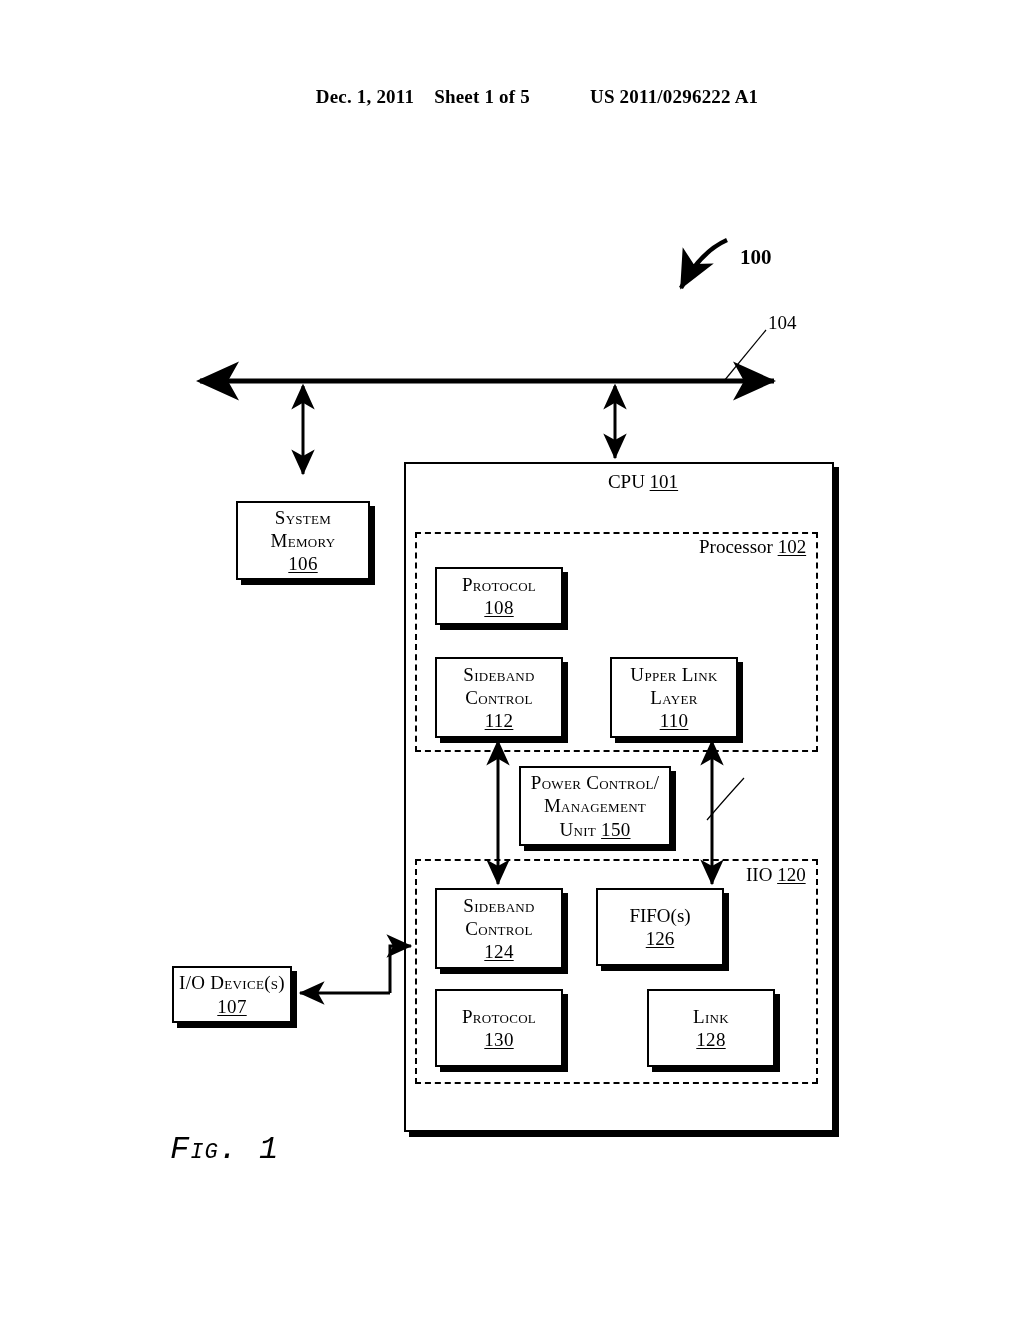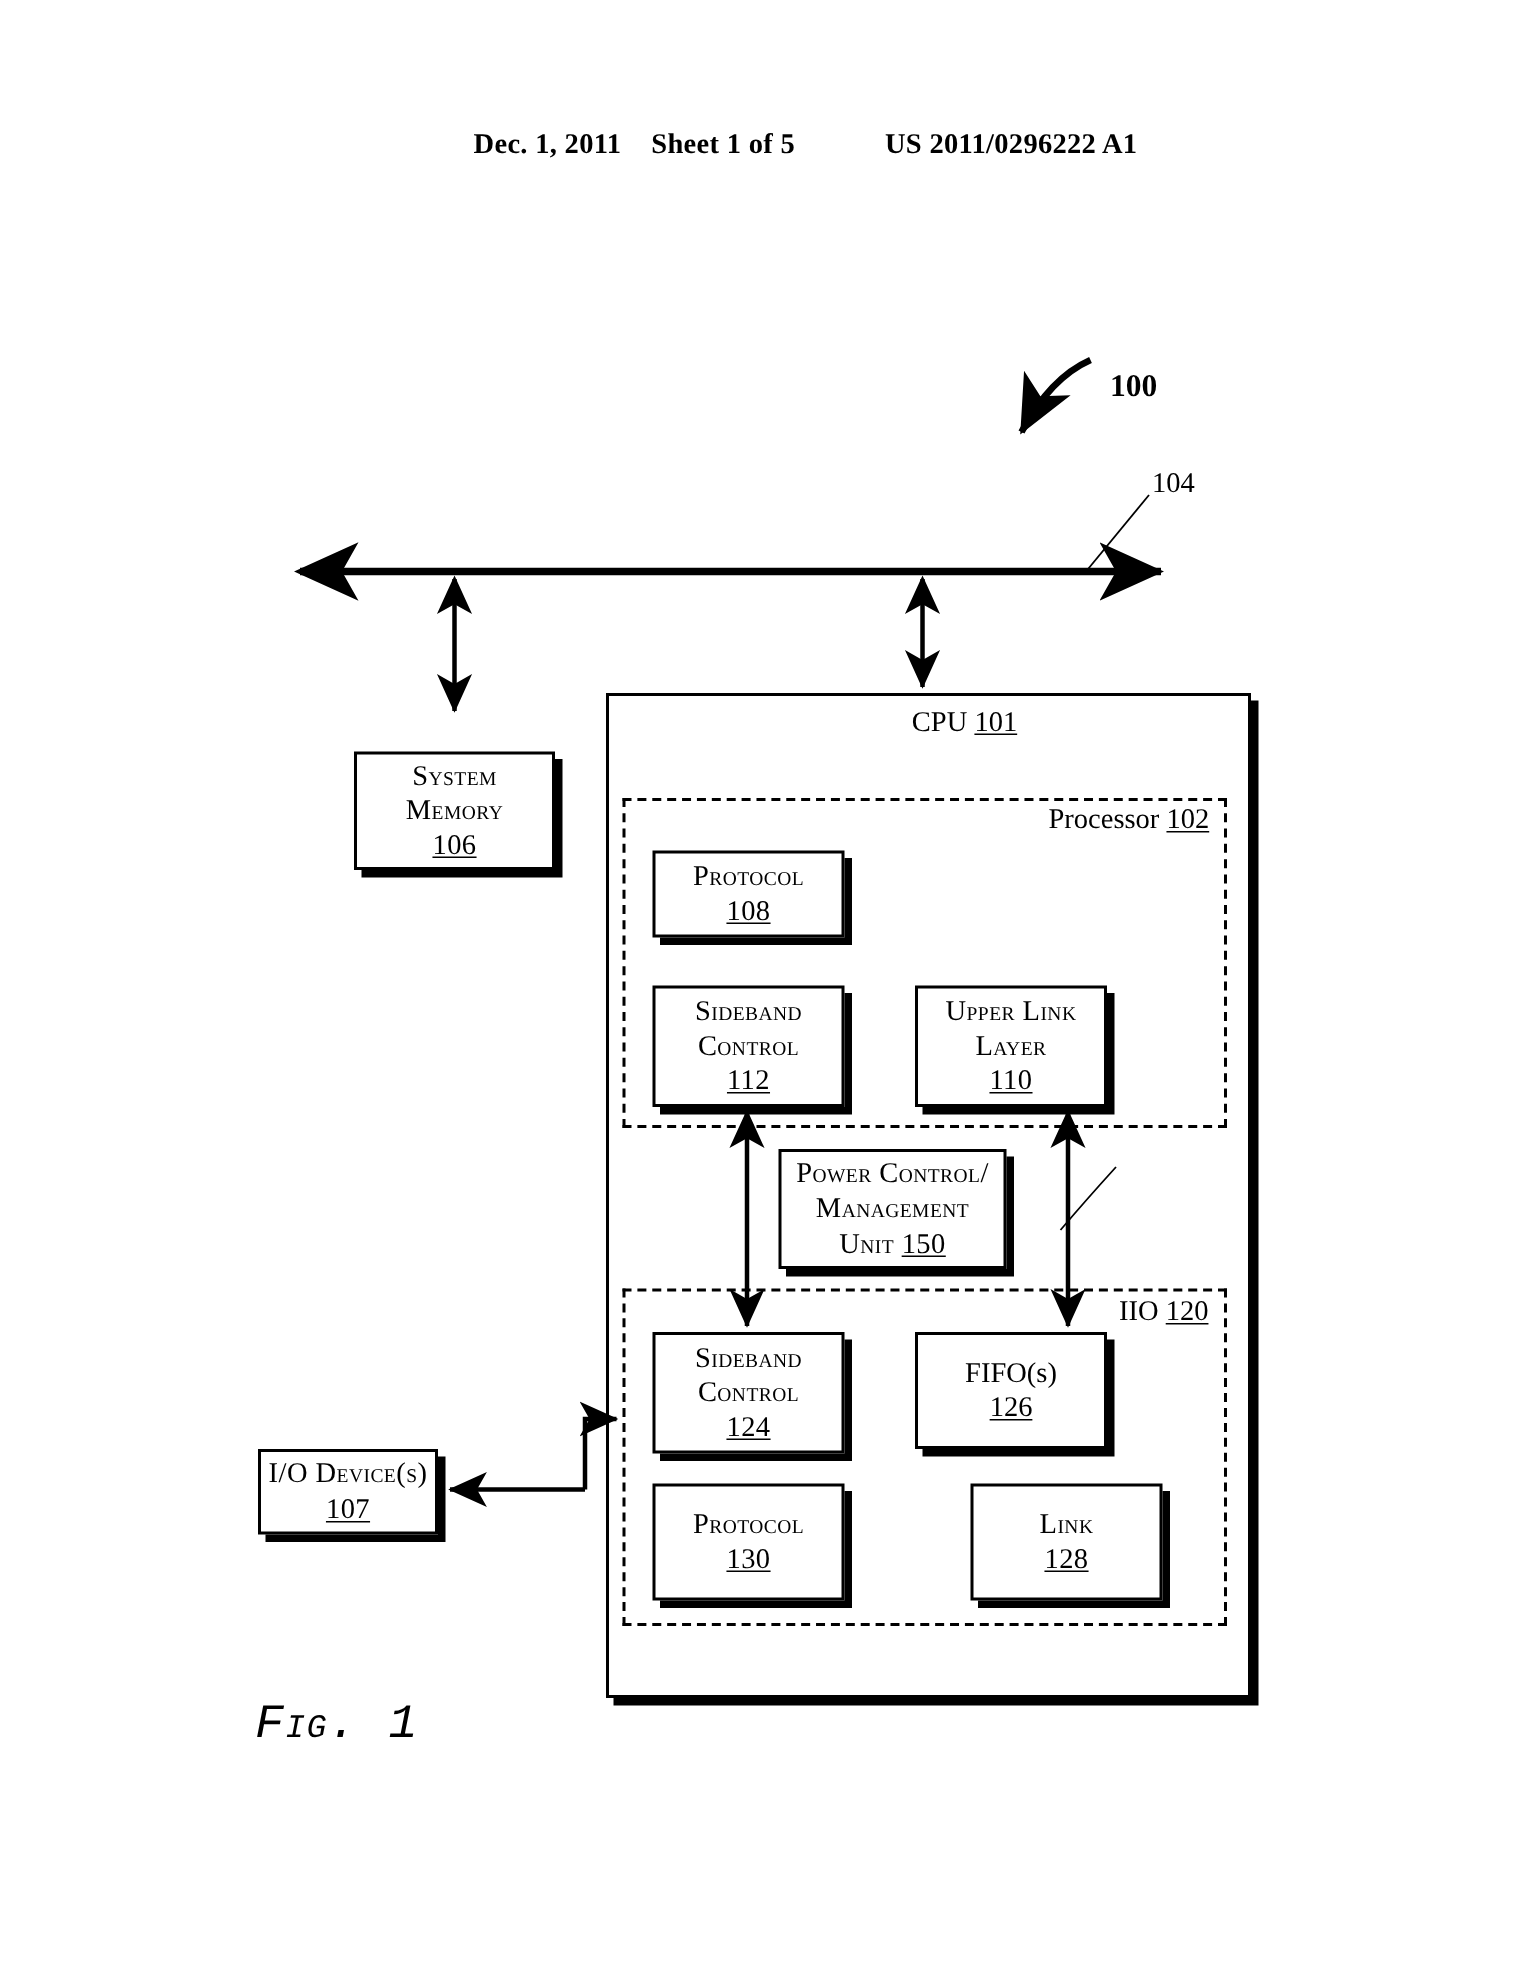--- a/index.html
+++ b/index.html
@@ -204,21 +204,21 @@
 <div class="dlabel" style="left:746px; top:864px;">
   <span>IIO </span><span class="num">120</span>
 </div>
 
 <div class="sbox" style="left:435px; top:888px; width:128px; height:81px;">
   <div class="scaps">Sideband</div>
   <div class="scaps">Control</div>
   <div class="scaps num">124</div>
 </div>
 
-<div class="sbox" style="left:610px; top:888px; width:128px; height:78px;">
+<div class="sbox" style="left:596px; top:888px; width:128px; height:78px;">
   <div class="plain">FIFO(s)</div>
   <div class="plain num">126</div>
 </div>
 
 <div class="sbox" style="left:435px; top:989px; width:128px; height:78px;">
   <div class="scaps">Protocol</div>
   <div class="scaps num">130</div>
 </div>
 
 <div class="sbox" style="left:610px; top:989px; width:128px; height:78px;margin-left:37px;">

